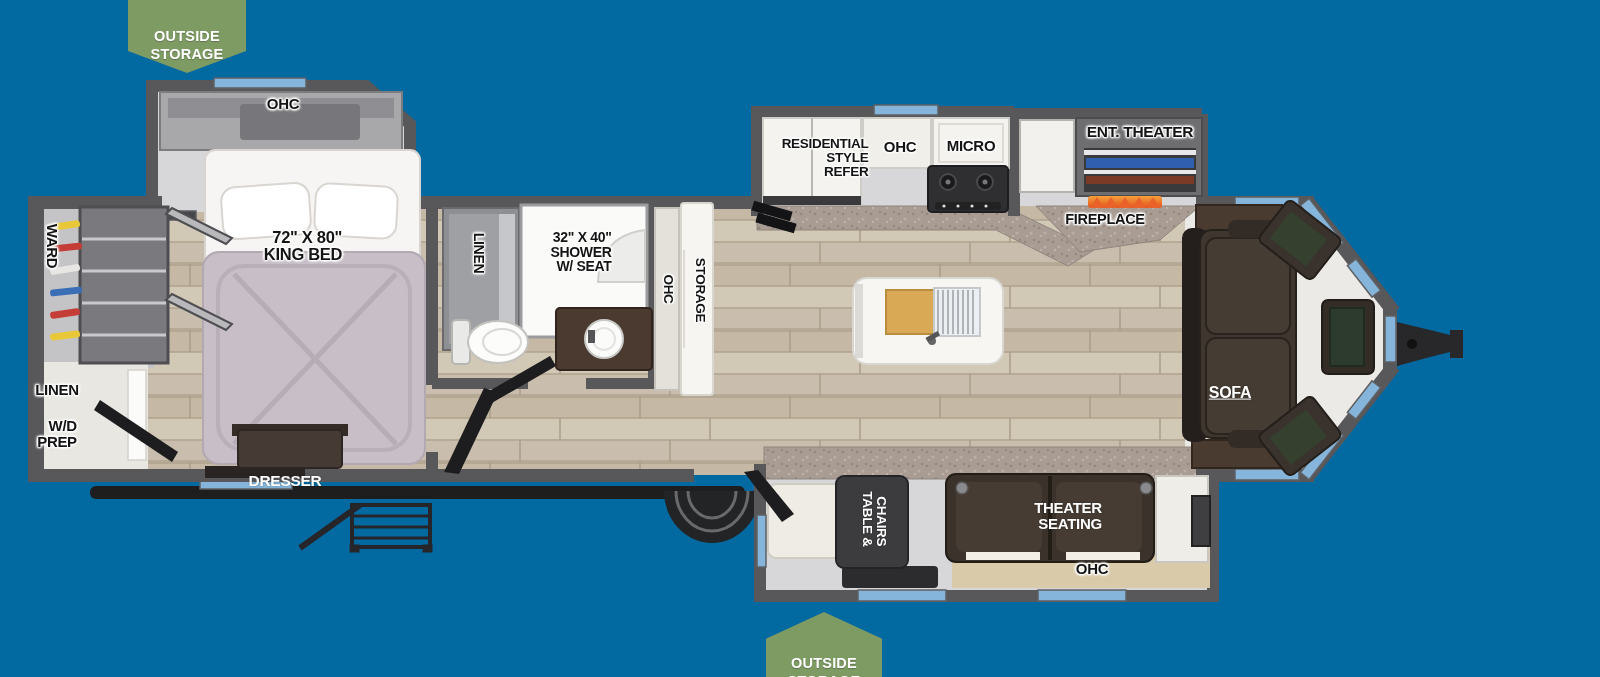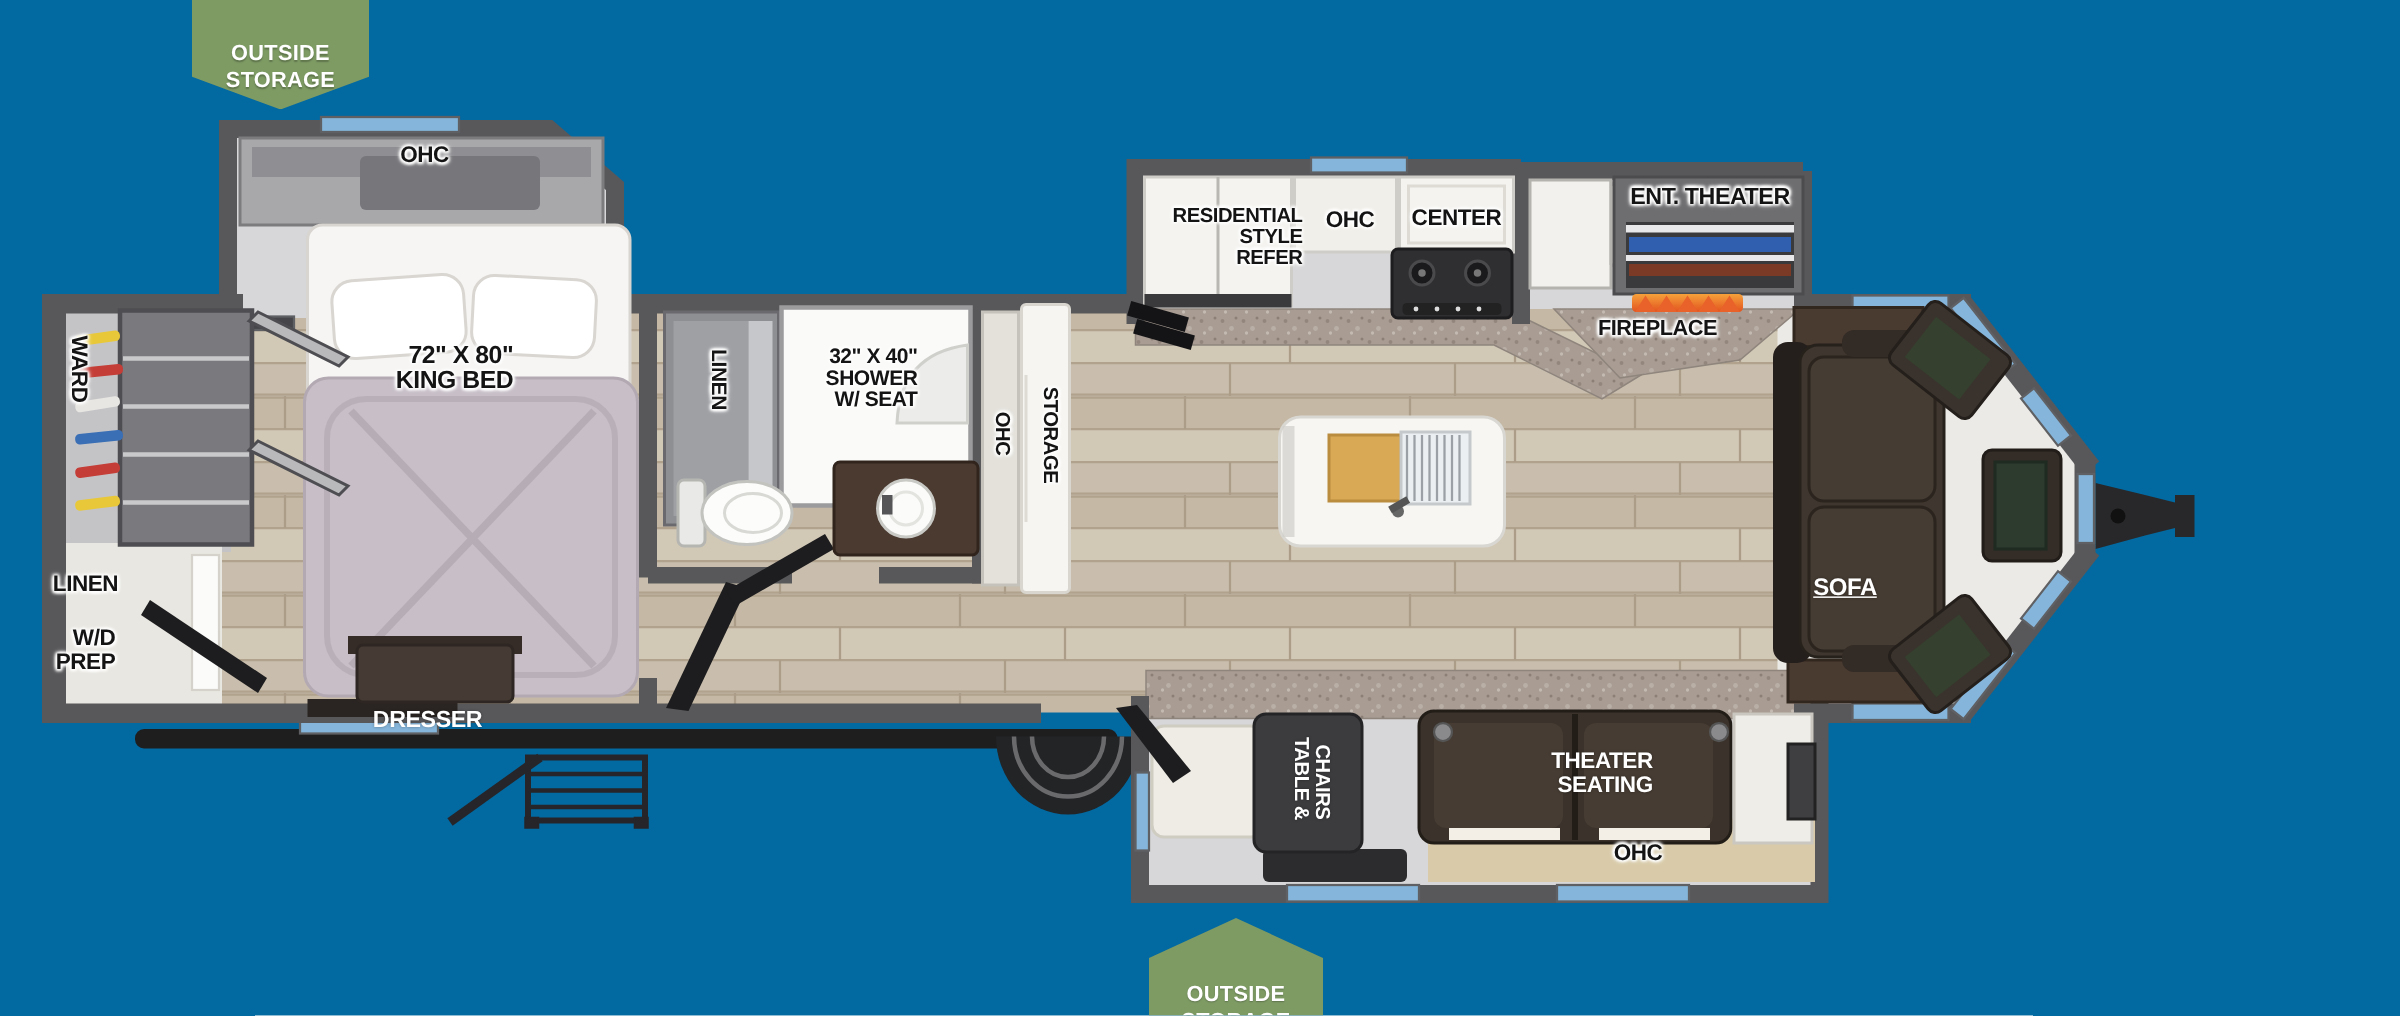--- a/index.html
+++ b/index.html
@@ -321,21 +321,21 @@
 <div class="lbl vert" style="left:479px;top:253px;font-size:14px;">LINEN</div>
 <div class="lbl" style="left:581px;top:252px;font-size:14px;">32" X 40"
 SHOWER
 W/ SEAT</div>
 <div class="lbl vert" style="left:668px;top:289px;font-size:13.5px;">OHC</div>
 <div class="lbl vert" style="left:700px;top:290px;font-size:13.5px;">STORAGE</div>
 <div class="lbl" style="left:809px;top:158px;font-size:13.5px;margin-left:16px;">RESIDENTIAL
 STYLE
 REFER</div>
 <div class="lbl" style="left:900px;top:147px;">OHC</div>
-<div class="lbl" style="left:971px;top:146px;">CENTER</div>
+<div class="lbl" style="left:971px;top:146px;">MICRO</div>
 <div class="lbl" style="left:1140px;top:132px;font-size:15.5px;">ENT. THEATER</div>
 <div class="lbl" style="left:1105px;top:220px;font-size:14.5px;">FIREPLACE</div>
 <div class="lbl white" style="left:1230px;top:393px;font-size:16px;text-decoration:underline;">SOFA</div>
 <div class="lbl vert white" style="left:874px;top:519px;font-size:13.5px;">TABLE &amp;
 CHAIRS</div>
 <div class="lbl white" style="left:1068px;top:516px;">THEATER
 SEATING</div>
 <div class="lbl" style="left:1092px;top:569px;">OHC</div>
 
 </div>

